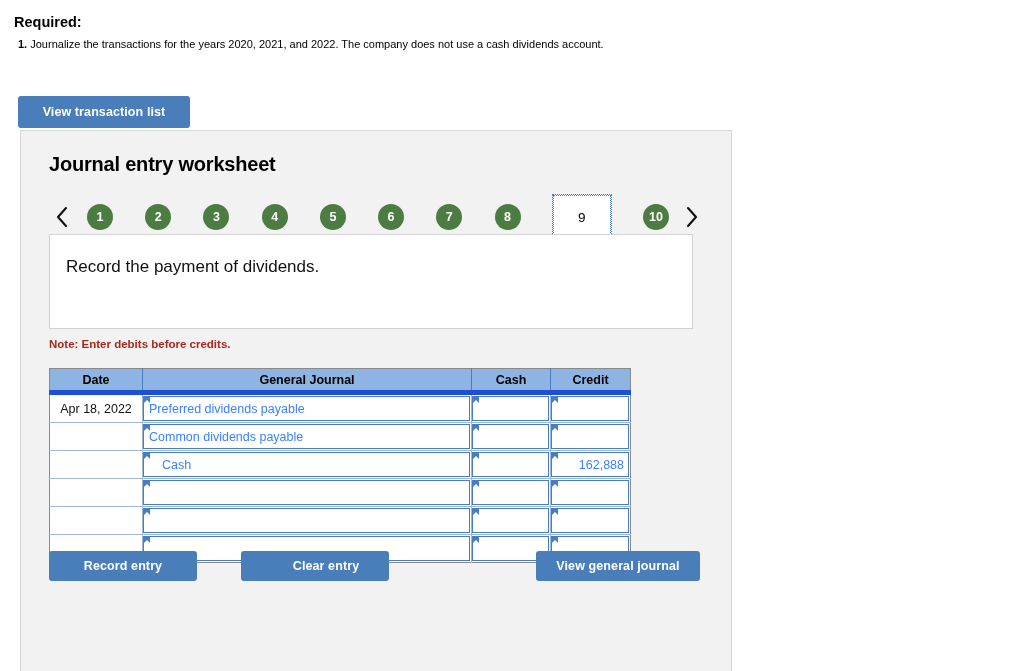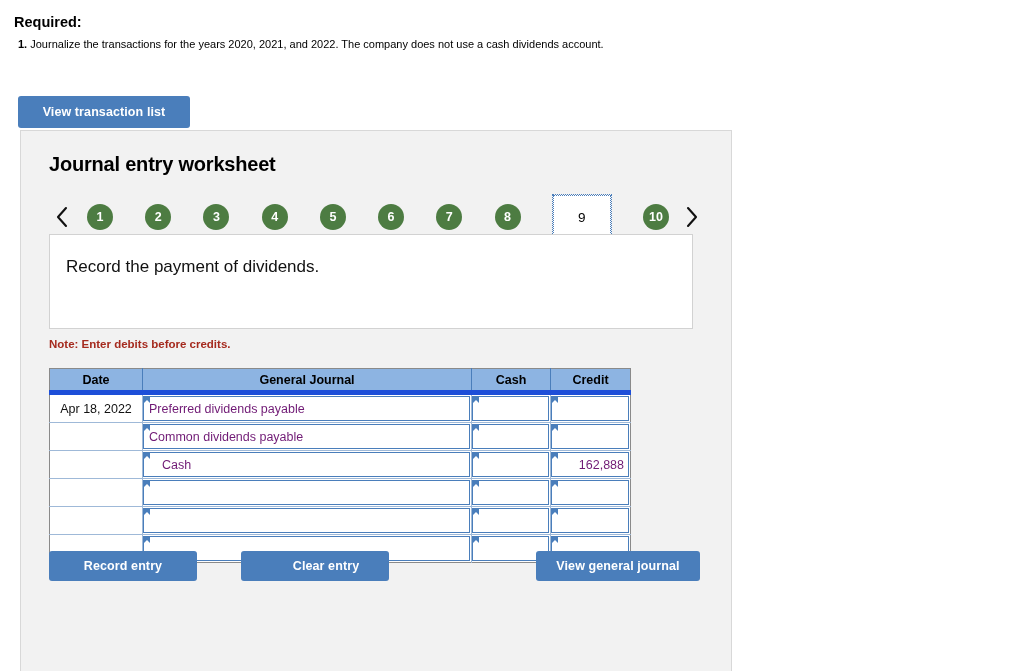--- a/index.html
+++ b/index.html
@@ -148,21 +148,21 @@
     border-right: 6px solid transparent;
   }
   .cellbox .tri::after {
     content: ""; position: absolute;
     left: 0; top: -6px;
     width: 0; height: 0;
     border-top: 6px solid #4a7ebb;
     border-left: 6px solid transparent;
   }
   .cellbox .txt {
-    padding-left: 5px; font-size: 12.5px; color: #701a75;
+    padding-left: 5px; font-size: 12.5px; color: #3b82f6;
     white-space: nowrap; overflow: hidden;
   }
   .cellbox .txt.indent { padding-left: 18px; }
   .cellbox .txt.right {
     width: 100%; text-align: right; padding-left: 0; padding-right: 4px;
   }
 
   
   .btn-record  { position: absolute; left: 28px;  top: 420px; width: 148px; height: 30px; }
   .btn-clear   { position: absolute; left: 220px; top: 420px; width: 148px; height: 30px; padding-left: 36px; }

